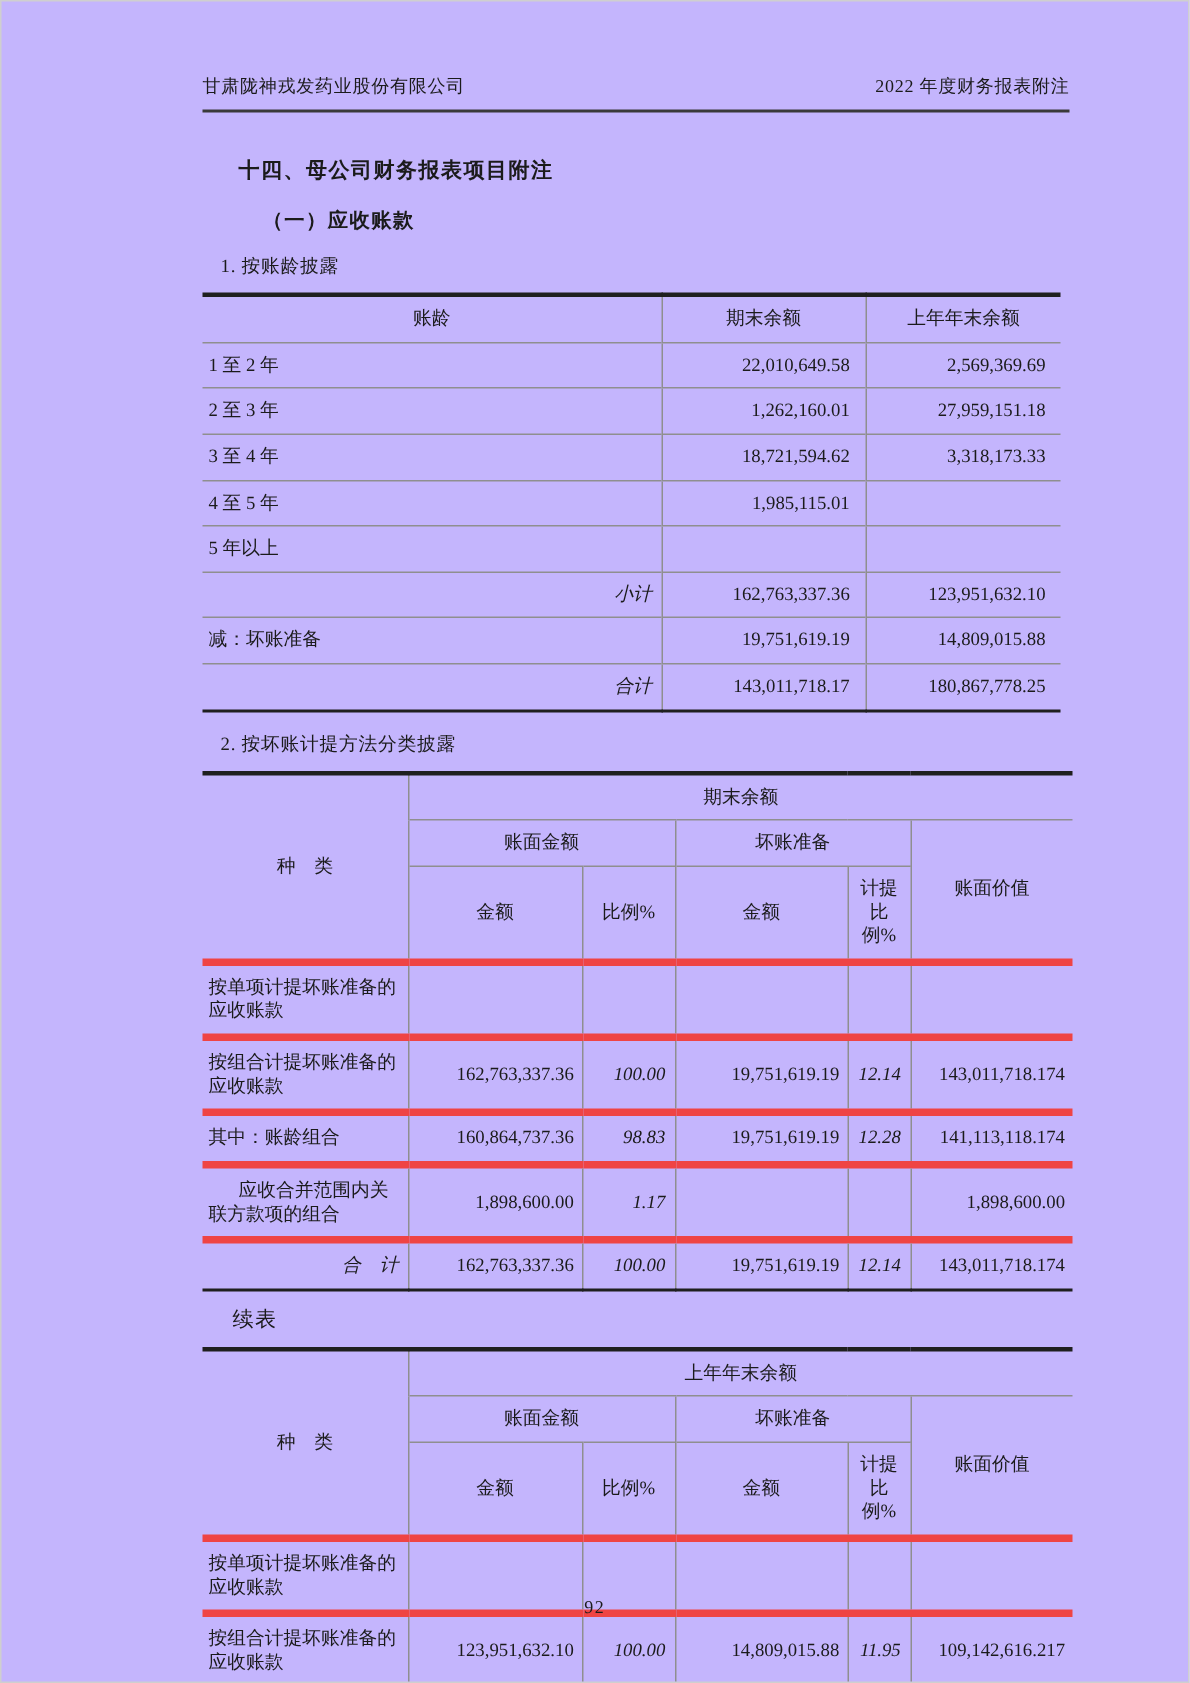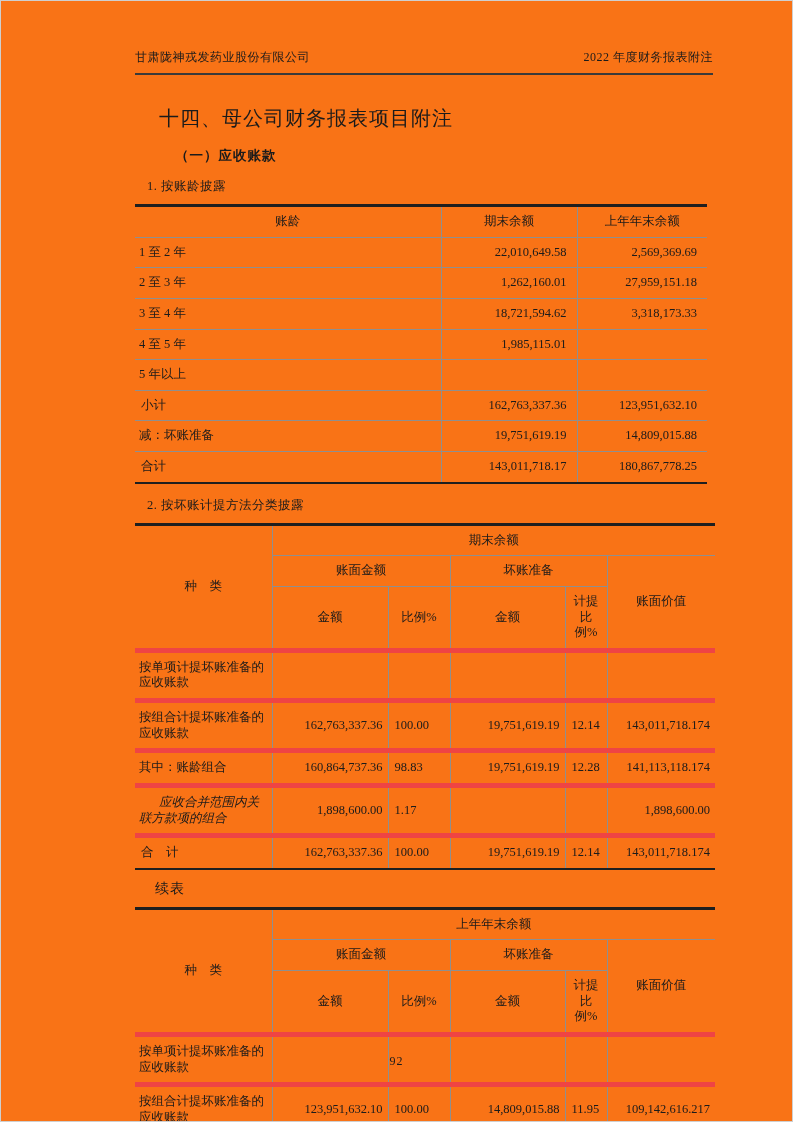--- a/index.html
+++ b/index.html
@@ -1,19 +1,19 @@
 <!DOCTYPE html>
 <html><head>
 <meta charset="utf-8">
 <style>
   html,body{margin:0;padding:0;background:#e8e8e8;}
   .sheet{
     position:relative;
     width:793px;height:1122px;
-    background:#f97316;
+    background:#c4b5fd;
     border:1px solid #cfcfcf;
     box-sizing:border-box;
     overflow:hidden;
     font-family:"Liberation Serif","DejaVu Serif",serif;
     color:#1b1b1b;
   }
   .content{
     position:absolute;
     left:134px;top:0;width:578px;
   }
@@ -22,21 +22,21 @@
     margin-top:48px;
     display:flex;justify-content:space-between;align-items:flex-end;
     font-size:12px;letter-spacing:.5px;
   }
   .pg-rule{
     margin-top:7px;height:0;
     border-bottom:2px solid #3a3a3a;
   }
   .sec-title{
     margin:30px 0 0 24px;
-    font-size:20px;font-weight:normal;letter-spacing:1px;
+    font-size:14px;font-weight:bold;letter-spacing:1px;
   }
   .sub-title{
     margin:15px 0 0 40px;
     font-size:13.5px;font-weight:bold;letter-spacing:1px;
   }
   .note-title{
     margin:13px 0 0 12px;
     font-size:12.5px;letter-spacing:.5px;
   }
   .cont-label{
@@ -61,24 +61,24 @@
     word-break:break-word;
   }
   th{}
   .bl{border-left:1px solid #8f8f8f;}
   .t1 tbody td{border-top:1px solid #8f8f8f;}
   .t2 tbody td{border-top:5px solid #ef4444;}
   .t2 thead .hr th{border-top:1px solid #8f8f8f;margin-top:40px;}
   .lbl{text-align:left;padding-left:4px;}
   .num{text-align:right;padding-right:10px;font-variant-numeric:tabular-nums;}
   .t2 .num{padding-right:5px;}
-  .ctr{text-align:left;}
-  .indent-first{text-indent:1.6em;font-style:italic;}
+  .ctr{text-align:right;font-style:italic;}
+  .indent-first{text-indent:1.6em;}
   .pg-num{
-    position:absolute;left:0;right:0;bottom:52px;
+    position:absolute;left:0;right:0;bottom:42px;
     text-align:center;font-size:12px;letter-spacing:1px;
   }
 </style>
 </head>
 <body>
 
 <div class="sheet">
   <div class="content">
 
     <div class="pg-header">

